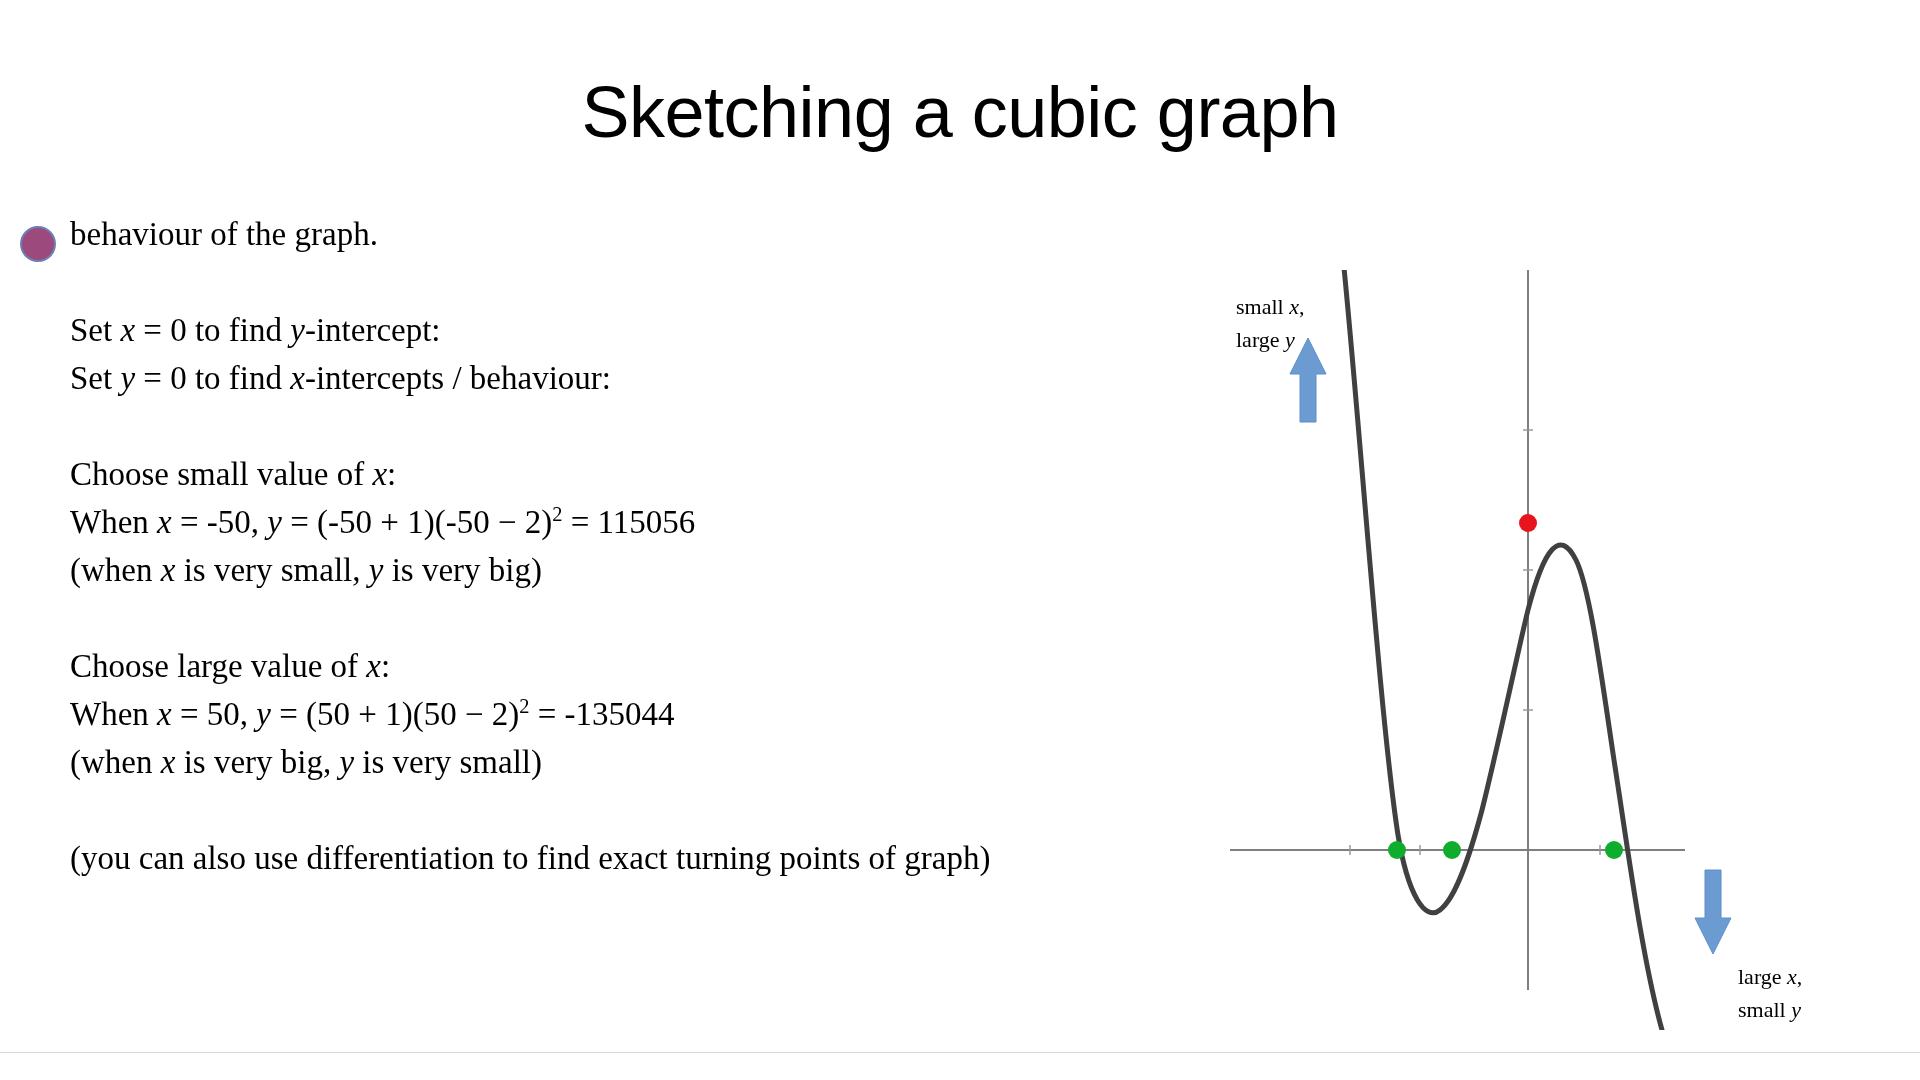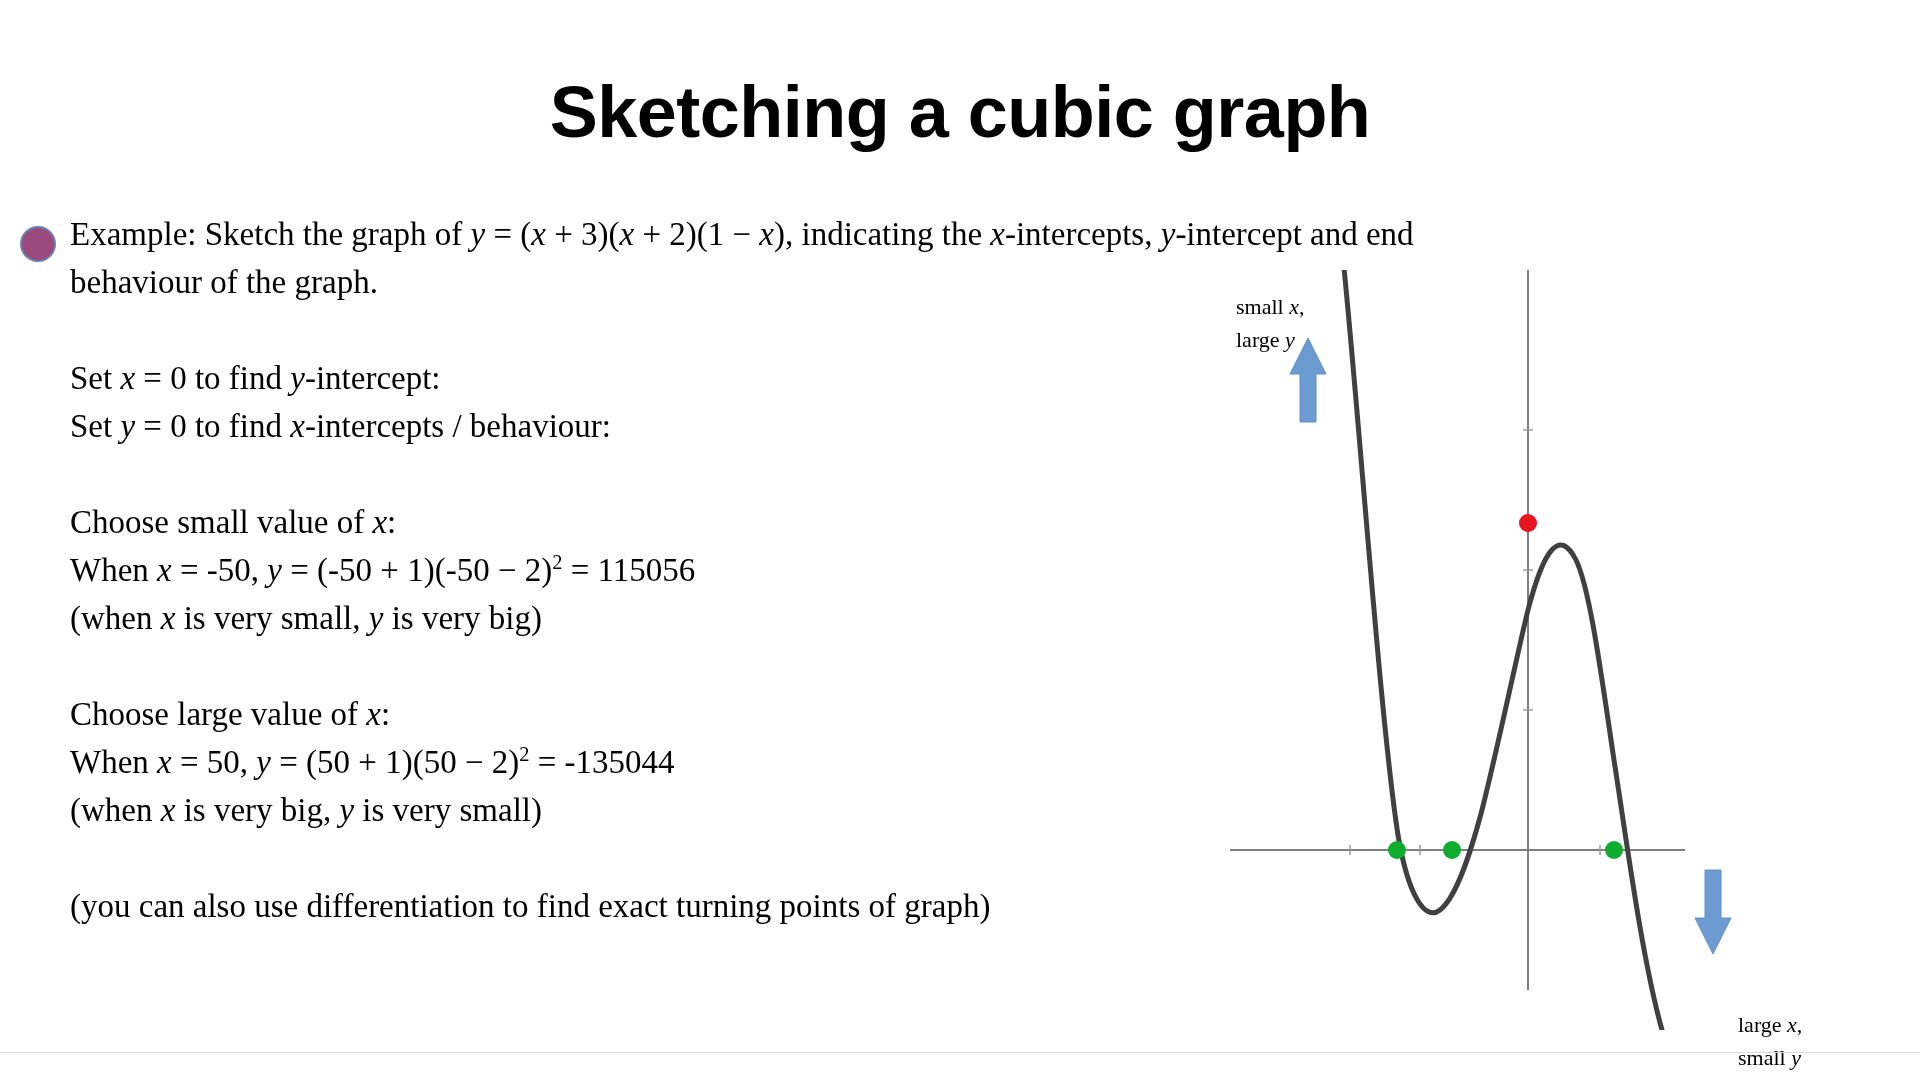--- a/index.html
+++ b/index.html
@@ -20,21 +20,21 @@
   
   .slide-title {
     position: absolute;
     left: 0;
     top: 74px;
     width: 1920px;
     text-align: center;
     font-family: "Liberation Sans", "DejaVu Sans", sans-serif;
     font-size: 72px;
     line-height: 1.08;
-    font-weight: 700;
+    font-weight: 400;
     color: #000000;
     letter-spacing: -0.5px;
   }
 
   
   .bullet-dot {
     position: absolute;
     left: 20px;
     top: 226px;
     width: 36px;
@@ -102,21 +102,20 @@
     color: #000000;
     white-space: nowrap;
   }
   .label-topleft {
     left: 6px;
     top: 20px;
   }
   .label-bottomright {
     left: 508px;
     top: 690px;
-    margin-top: 48px;
   }
 
   
   .bottom-rule {
     position: absolute;
     left: 0;
     top: 1052px;
     width: 1920px;
     height: 1px;
     background: #d9d9d9;
@@ -126,23 +125,20 @@
 <body>
 
 <div class="slide">
 
   <div class="slide-title">Sketching a cubic graph</div>
 
   <div class="bullet-dot"></div>
 
   <div class="body-block">
 
-    <div class="body-line wrap">
-      <span>Example: Sketch the graph of </span><i class="var">y</i><span> = (</span><i class="var">x</i><span> + 3)(</span><i class="var">x</i><span> + 2)(1 − </span><i class="var">x</i><span>), indicating the </span><i class="var">x</i><span>-intercepts, </span><i class="var">y</i><span>-intercept and end</span>
-    </div>
 
     <div class="body-line">behaviour of the graph.</div>
 
     <div class="spacer-line"></div>
 
     <div class="body-line">
       <span>Set </span><i class="var">x</i><span> = 0 to find </span><i class="var">y</i><span>-intercept:</span>
     </div>
 
 

